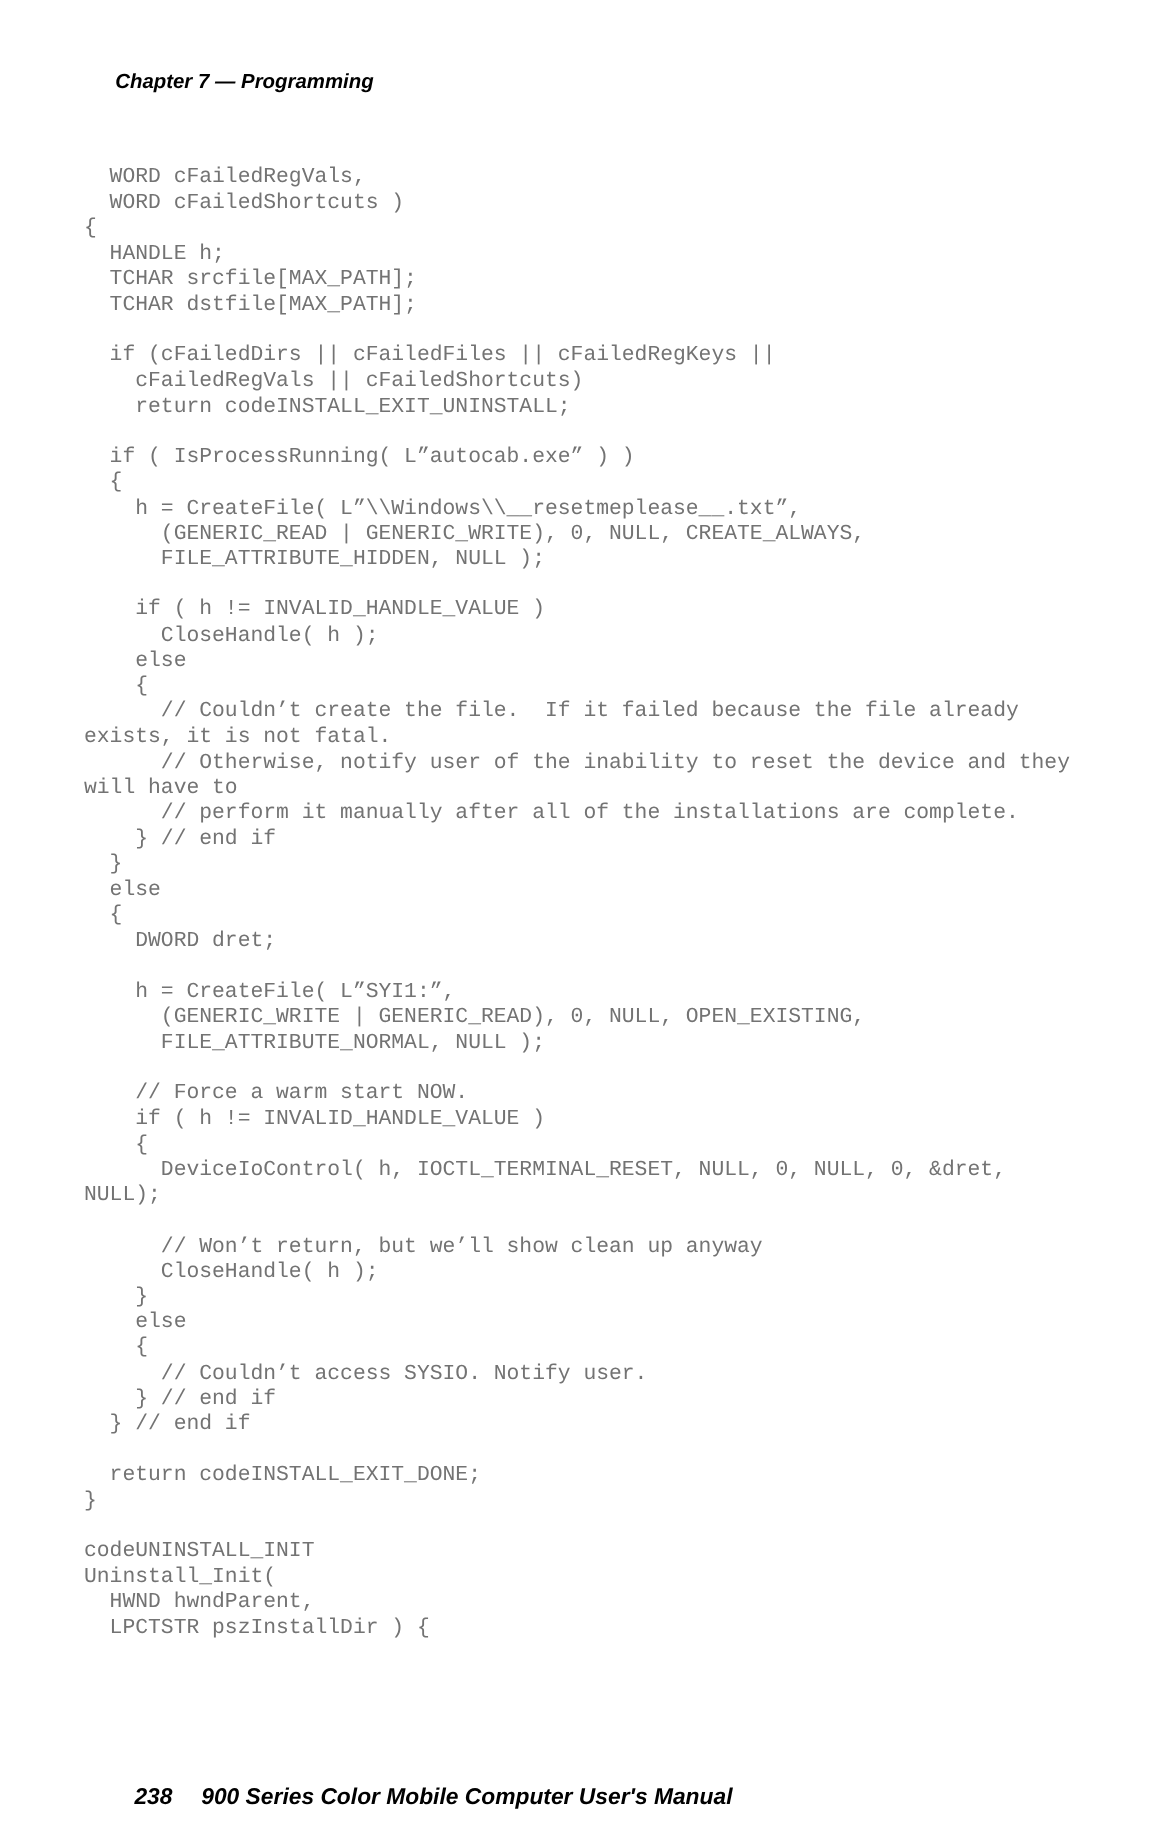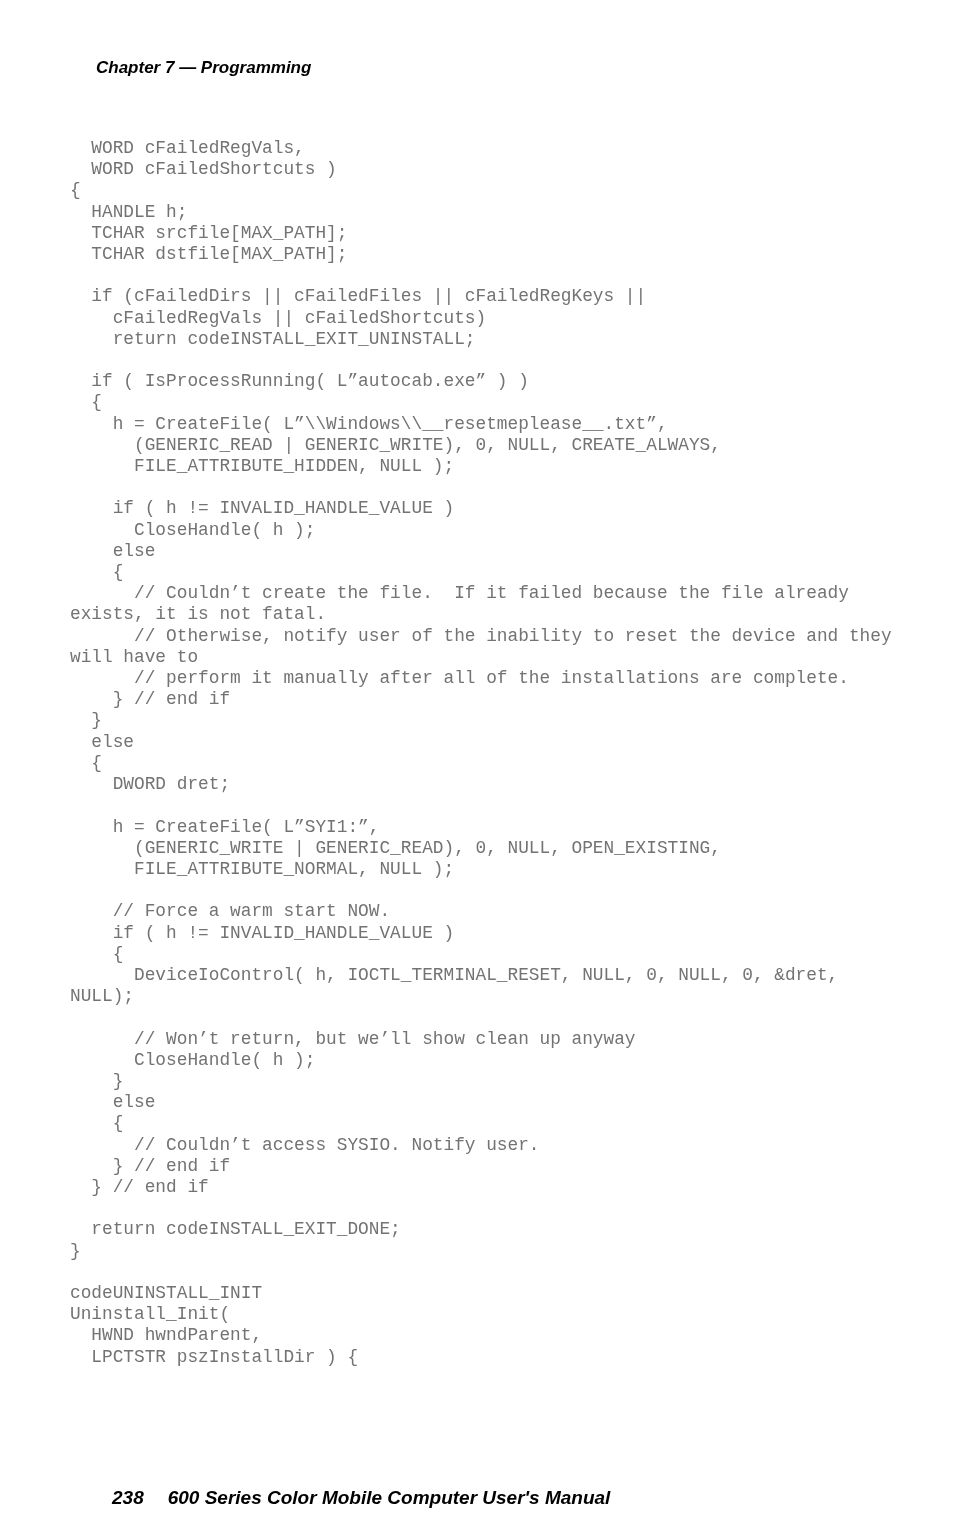--- a/index.html
+++ b/index.html
@@ -77,15 +77,15 @@
 }
 
 codeUNINSTALL_INIT
 Uninstall_Init(
   HWND hwndParent,
   LPCTSTR pszInstallDir ) {</pre>
   </div>
 
   <div class="footer">
     <span class="page-num">238</span>
-    <span class="footer-title">600 Series Color Mobile Computer User's Manual</span>
+    <span class="footer-title">900 Series Color Mobile Computer User's Manual</span>
   </div>
 </div>
 
 </body></html>

